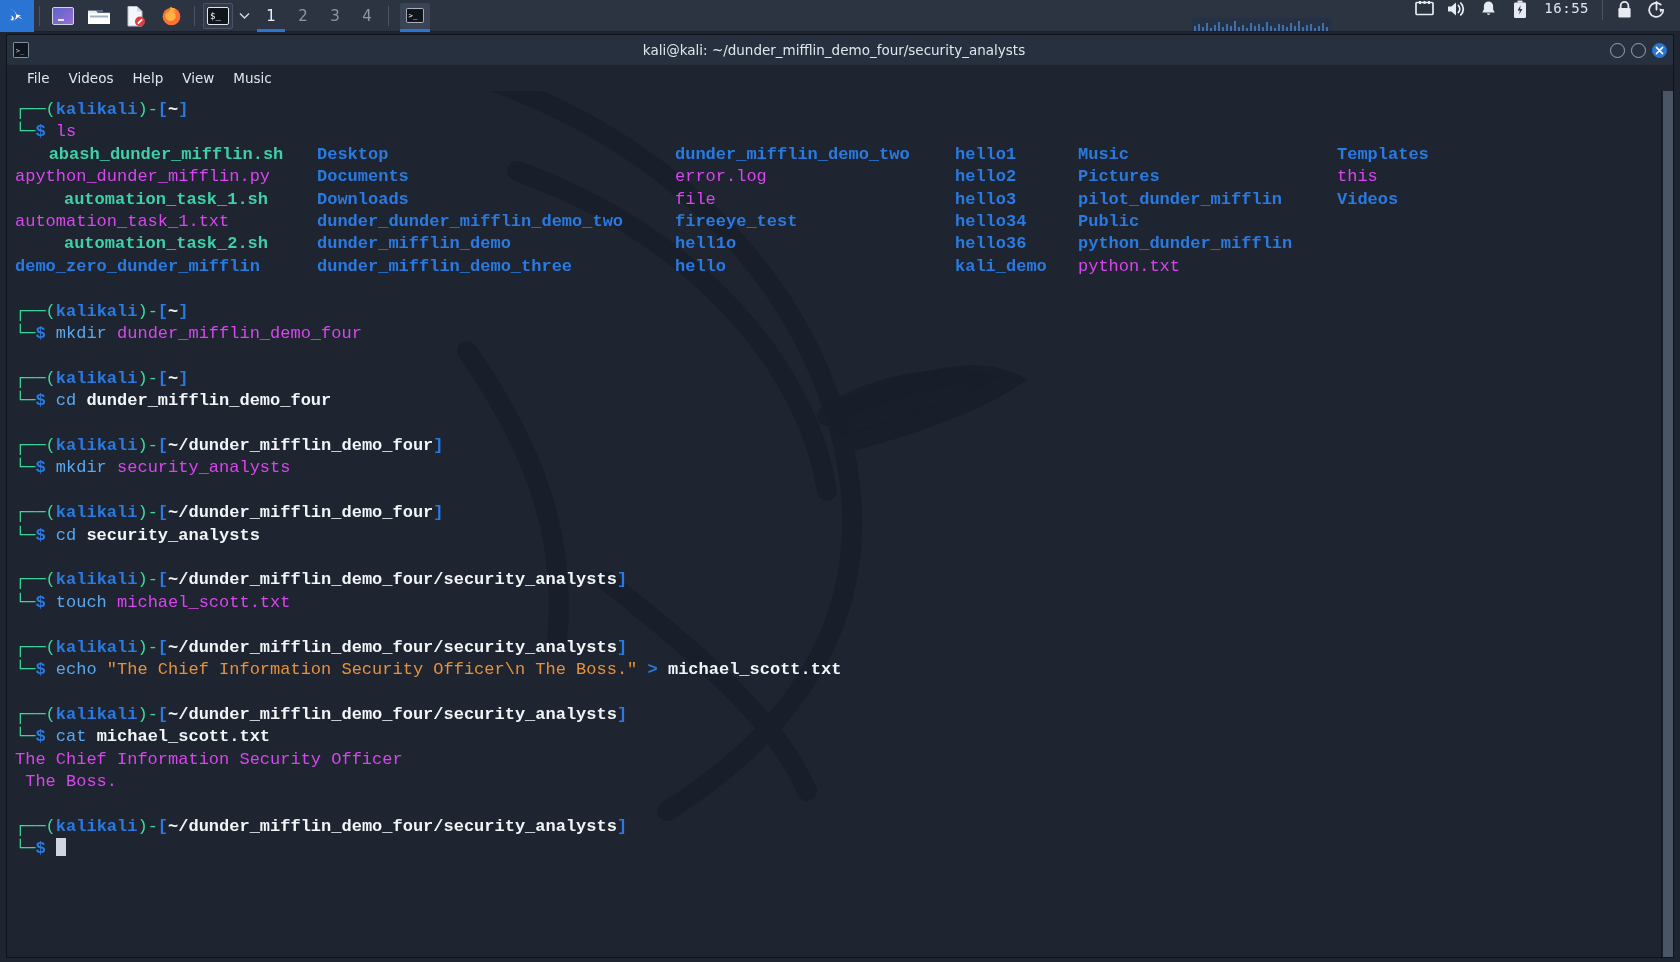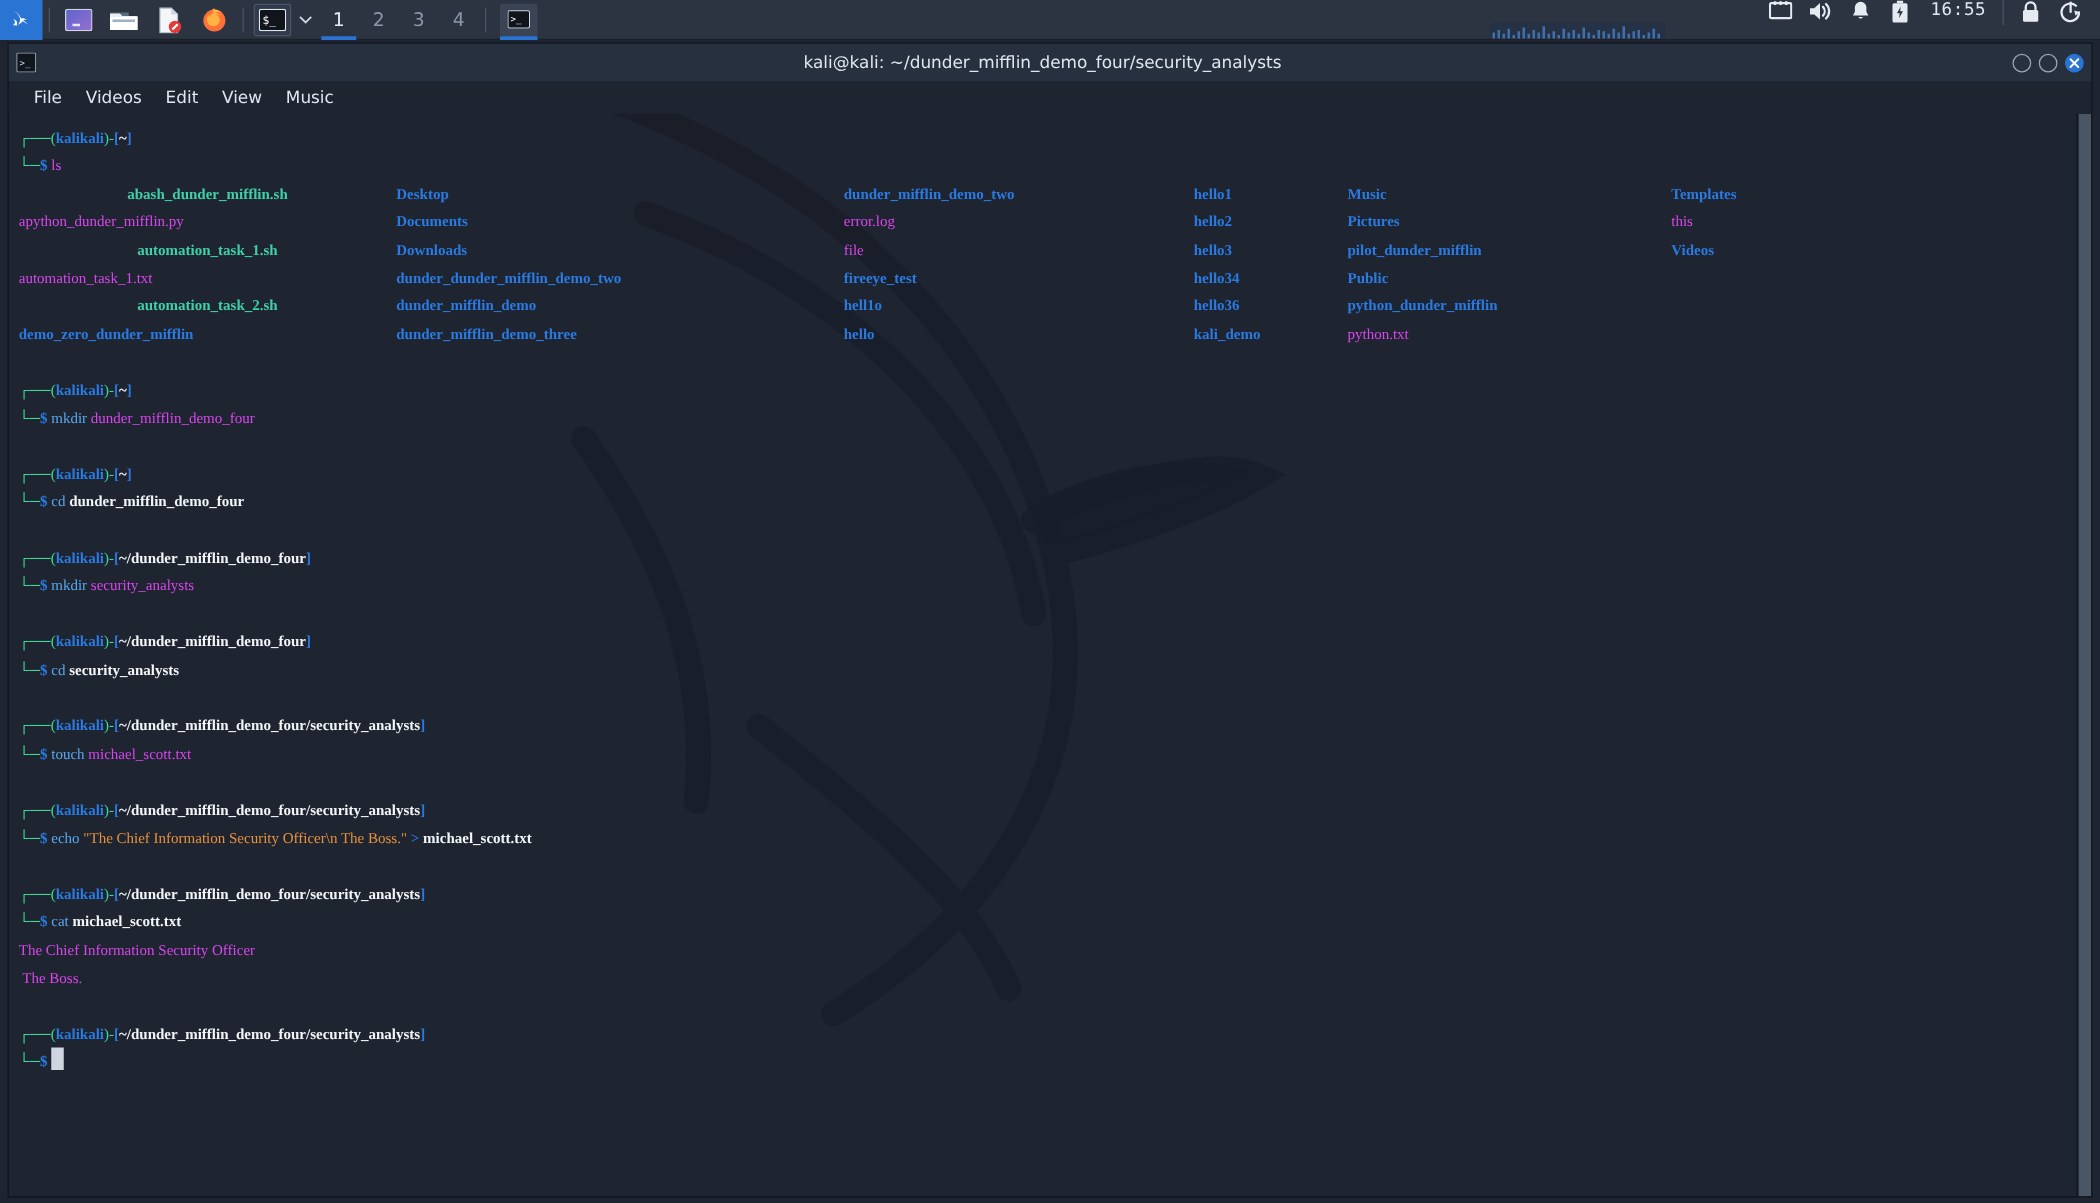--- a/index.html
+++ b/index.html
@@ -87,22 +87,22 @@
 
   
   #termwrap { flex:1; position:relative; overflow:hidden; display:flex; }
   #dragon-bg {
     position:absolute; left:300px; top:-70px; width:760px; height:860px;
     opacity:.30; pointer-events:none;
   }
   #term {
     position:relative; z-index:2; flex:1;
     padding:8px 0 0 8px;
-    font-family:Liberation Serif, serif;
-    font-size:12px; line-height:22.4px;
+    font-family:Liberation Mono, monospace;
+    font-size:17px; line-height:22.4px;
     color:#e3e7ec;
     white-space:pre;
     overflow:hidden;
   }
   #scrollbar {
     position:relative; z-index:3; width:12px; background:#1a2029;
     border-left:1px solid #141a22;
   }
   #scrollthumb { position:absolute; top:0; left:1px; width:10px; height:100%;
                  background:#4a5566; }
@@ -313,21 +313,21 @@
         <svg width="9" height="9" viewBox="0 0 9 9">
           <path d="M1.4 1.4 7.6 7.6 M7.6 1.4 1.4 7.6" stroke="#fff" stroke-width="1.5" stroke-linecap="round"></path>
         </svg>
       </div>
     </div>
   </div>
 
   <div id="menubar">
     <div class="menu-item">File</div>
     <div class="menu-item">Videos</div>
-    <div class="menu-item">Edit</div>
+    <div class="menu-item">Help</div>
     <div class="menu-item">View</div>
     <div class="menu-item">Music</div>
   </div>
 
   <div id="termwrap">
     <svg id="dragon-bg" viewBox="0 0 760 860">
       <g fill="none" stroke="#0d1219" stroke-width="20" stroke-linecap="round" opacity="0.85">
         <path d="M120 40 C 330 95, 480 230, 530 400 C 575 555, 520 690, 360 790"></path>
         <path d="M210 150 C 390 215, 500 345, 520 470"></path>
         <path d="M520 395 C 600 360, 665 345, 700 360 C 660 385, 600 405, 545 420"></path>

